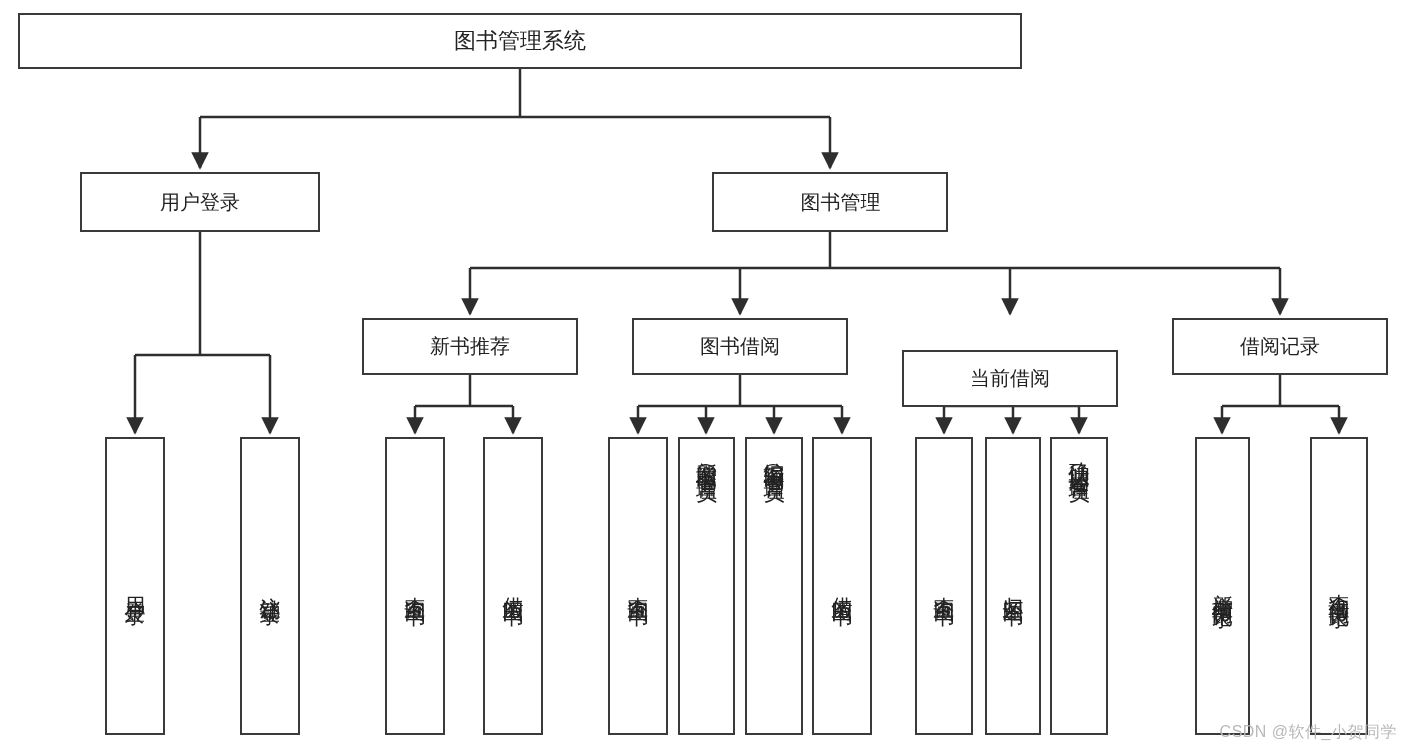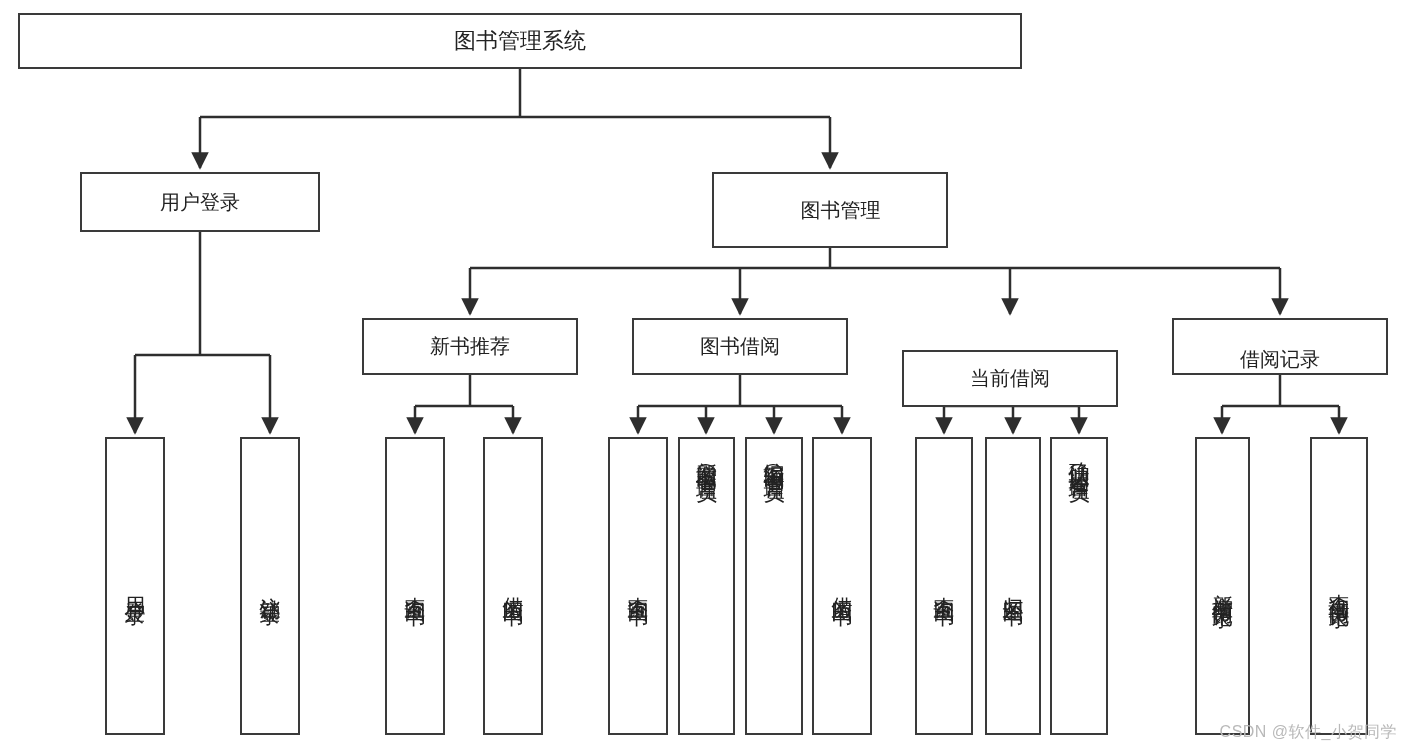--- a/index.html
+++ b/index.html
@@ -73,34 +73,34 @@
     </g>
   </svg>
 
   <div class="node root" style="left:18px;top:13px;width:1004px;height:56px;">
     <span>图书管理系统</span>
   </div>
 
   <div class="node lvl1" style="left:80px;top:172px;width:240px;height:60px;">
     <span>用户登录</span>
   </div>
-  <div class="node lvl1" style="left:712px;top:172px;width:236px;height:76px;padding-left:21px;">
+  <div class="node lvl1" style="left:712px;top:172px;width:236px;height:60px;padding-left:21px;">
     <span>图书管理</span>
   </div>
 
   <div class="node lvl2" style="left:362px;top:318px;width:216px;height:57px;">
     <span>新书推荐</span>
   </div>
   <div class="node lvl2" style="left:632px;top:318px;width:216px;height:57px;">
     <span>图书借阅</span>
   </div>
   <div class="node lvl2" style="left:902px;top:318px;width:216px;height:57px;margin-top:32px;">
     <span>当前借阅</span>
   </div>
-  <div class="node lvl2" style="left:1172px;top:318px;width:216px;height:57px;align-items:flex-end;">
+  <div class="node lvl2" style="left:1172px;top:318px;width:216px;height:57px;">
     <span>借阅记录</span>
   </div>
 
   <div class="node leaf" style="left:105px;top:437px;width:60px;height:298px;">
     <span class="vtext">用户登录</span>
   </div>
   <div class="node leaf" style="left:240px;top:437px;width:60px;height:298px;">
     <span class="vtext">注销登录</span>
   </div>
   <div class="node leaf" style="left:385px;top:437px;width:60px;height:298px;">

